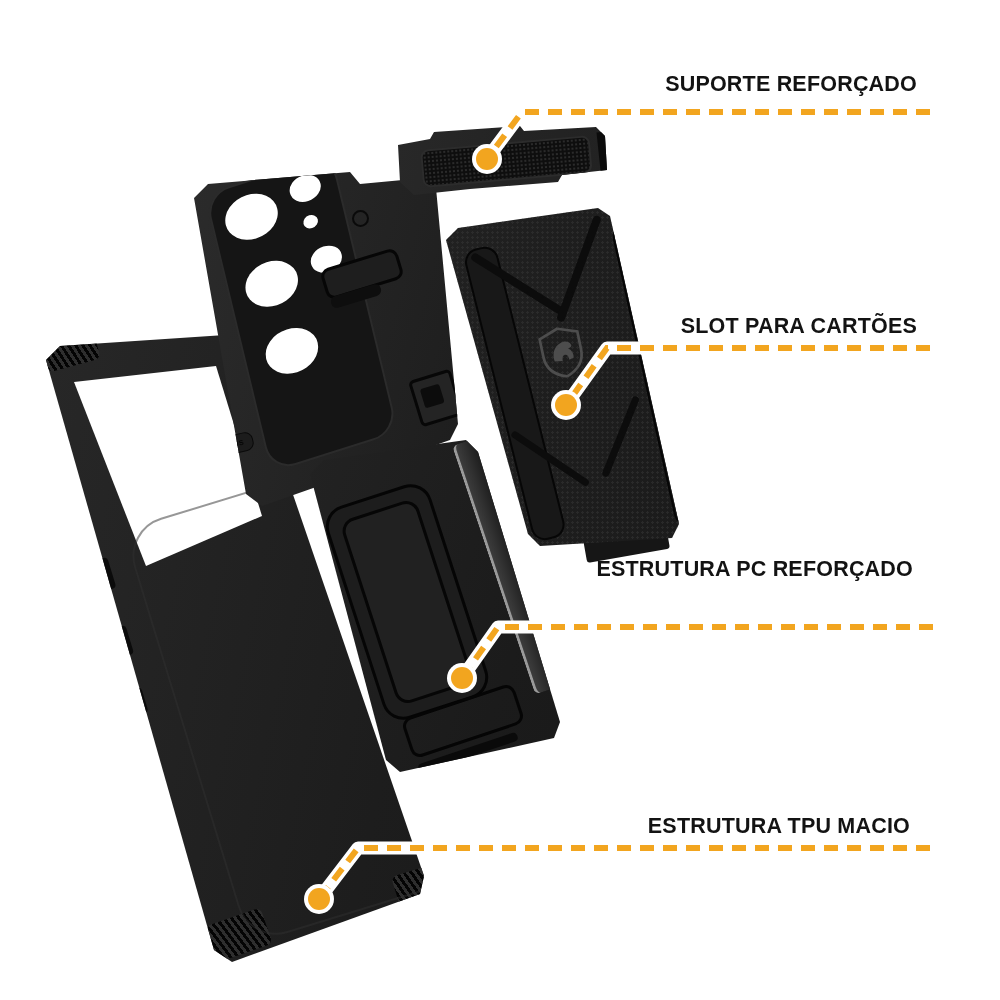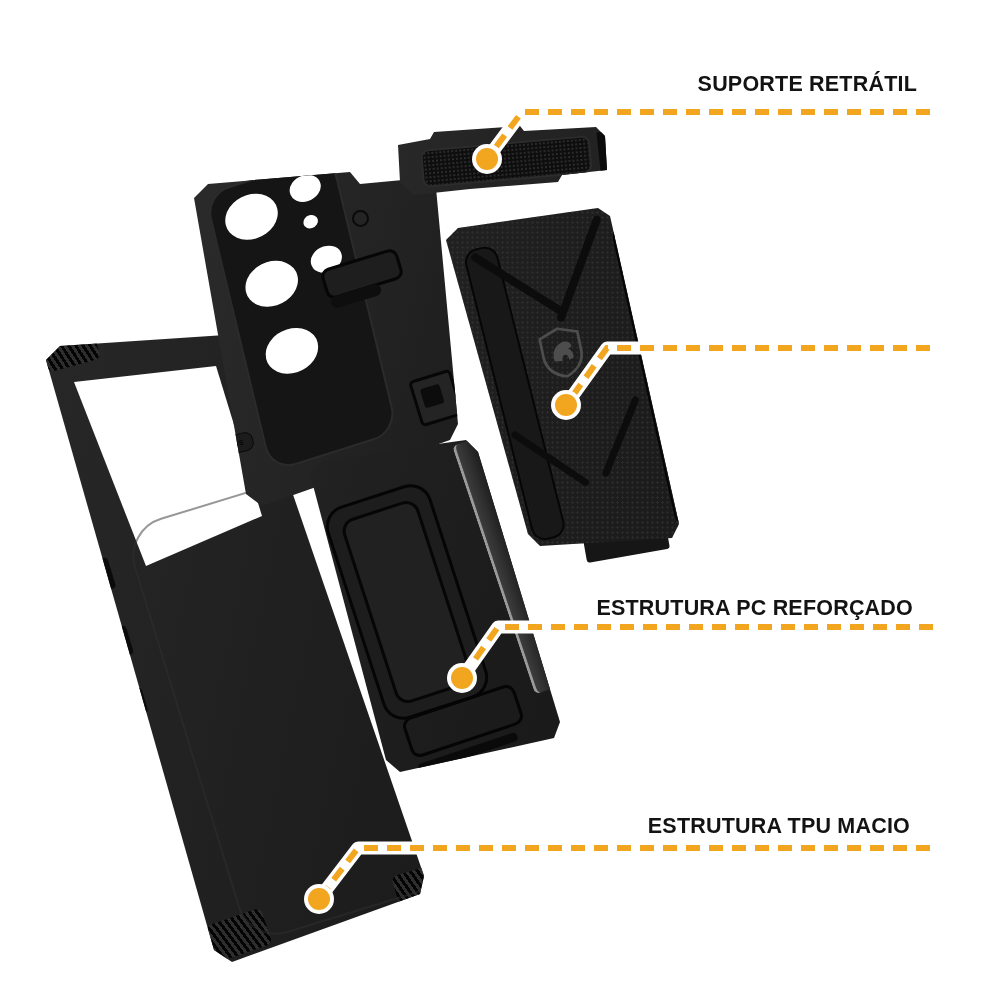--- a/index.html
+++ b/index.html
@@ -112,17 +112,18 @@
     <circle cx="487" cy="159" r="15" fill="#ffffff"></circle>
     <circle cx="487" cy="159" r="11" fill="#F2A51F"></circle>
     <circle cx="566" cy="405" r="15" fill="#ffffff"></circle>
     <circle cx="566" cy="405" r="11" fill="#F2A51F"></circle>
     <circle cx="462" cy="678" r="15" fill="#ffffff"></circle>
     <circle cx="462" cy="678" r="11" fill="#F2A51F"></circle>
     <circle cx="319" cy="899" r="15" fill="#ffffff"></circle>
     <circle cx="319" cy="899" r="11" fill="#F2A51F"></circle>
   </svg>
 
-  <div class="callout-label" style="right:83px;top:72px;">SUPORTE RETRÁTIL</div>
-  <div class="callout-label" style="right:87px;top:596px;text-align:right;">ESTRUTURA PC REFORÇADO</div>
+  <div class="callout-label" style="right:83px;top:72px;">SUPORTE REFORÇADO</div>
+  <div class="callout-label" style="right:83px;top:314px;">SLOT PARA CARTÕES</div>
+  <div class="callout-label" style="right:87px;top:557px;text-align:right;">ESTRUTURA PC REFORÇADO</div>
   <div class="callout-label" style="right:90px;top:814px;">ESTRUTURA TPU MACIO</div>
 
 </div>
 
 </body></html>

